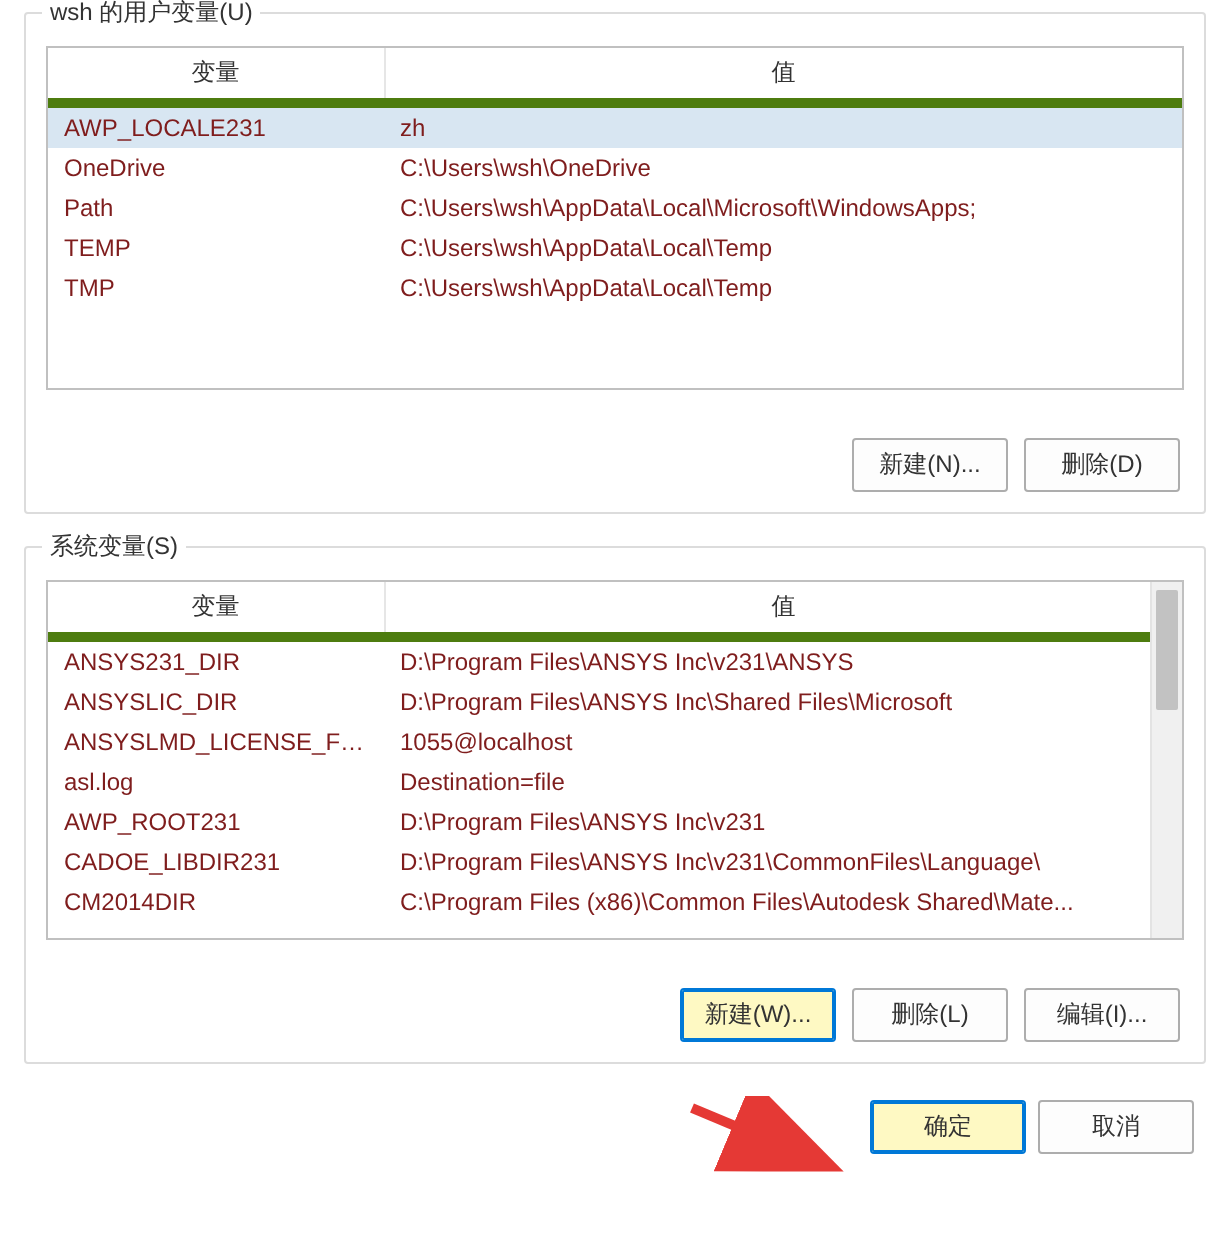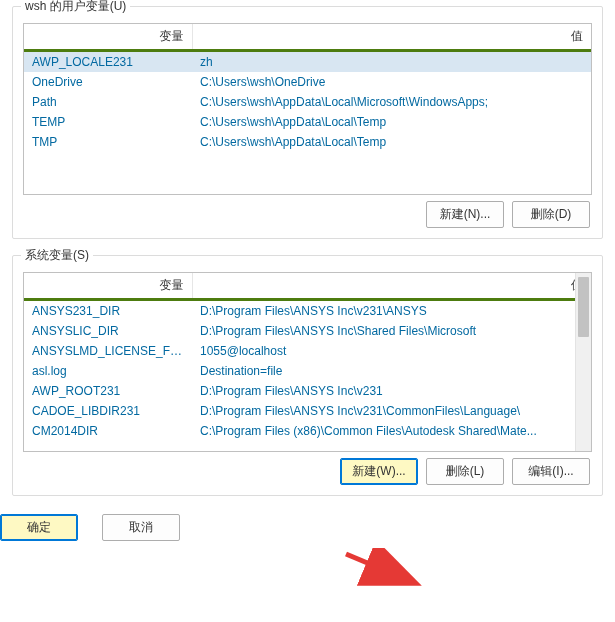--- a/index.html
+++ b/index.html
@@ -36,33 +36,33 @@
       overflow: hidden;
       position: relative;
     }
     .table-wrap.short { height: 172px; }
     table {
       width: 100%;
       border-collapse: collapse;
       table-layout: fixed;
     }
     thead th {
-      text-align: right;
+      text-align: center;
       font-weight: normal;
       padding: 4px 8px;
       background: #fff;
-      border-bottom: 3px solid #4d7c0f;
+      border-bottom: 5px solid #4d7c0f;
       font-size: 12px;
       color: #333;
     }
     th.col-name { width: 168px; border-right: 1px solid #e6e6e6; }
     tbody td {
       padding: 3px 8px;
       font-size: 12px;
-      color: #0369a1;
+      color: #7f1d1d;
       white-space: nowrap;
       overflow: hidden;
       text-overflow: ellipsis;
     }
     tbody tr.selected td { background: #d8e6f2; }
     .scrollbar {
       position: absolute;
       right: 0; top: 0; bottom: 0;
       width: 16px;
       background: #f0f0f0;
@@ -73,42 +73,43 @@
       left: 2px; right: 2px;
       top: 4px;
       height: 60px;
       background: #c2c2c2;
       border-radius: 1px;
     }
     .btn-row {
       display: flex;
       justify-content: flex-end;
       gap: 8px;
-      margin-top: 6px;
+      margin-top: 24px;
       padding-right: 2px;
     }
     .btn {
       min-width: 78px;
       padding: 4px 10px;
       background: #fdfdfd;
       border: 1px solid #adadad;
       border-radius: 2px;
       font-size: 12px;
       color: #333;
       cursor: pointer;
       font-family: inherit;
     }
     .btn.default {
       border-color: #0078d7;
       box-shadow: 0 0 0 1px #0078d7 inset;
       background: #fef9c3;
     }
     .bottom-row {
       display: flex;
-      gap: 24px;
+      justify-content: flex-end;
+      gap: 6px;
       margin: 18px 18px 0 0;
       font-family: Liberation Mono, monospace;
     }
     .arrow {
       position: absolute;
       left: 342px;
       top: 548px;
       width: 80px;
       height: 40px;
       pointer-events: none;

